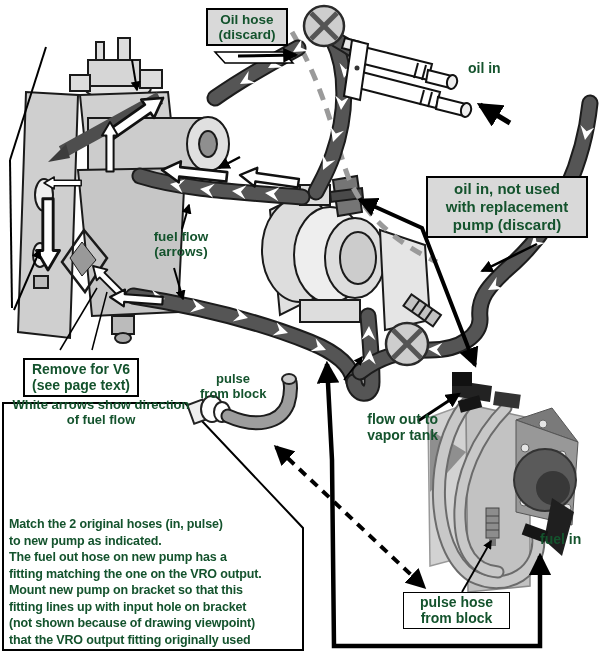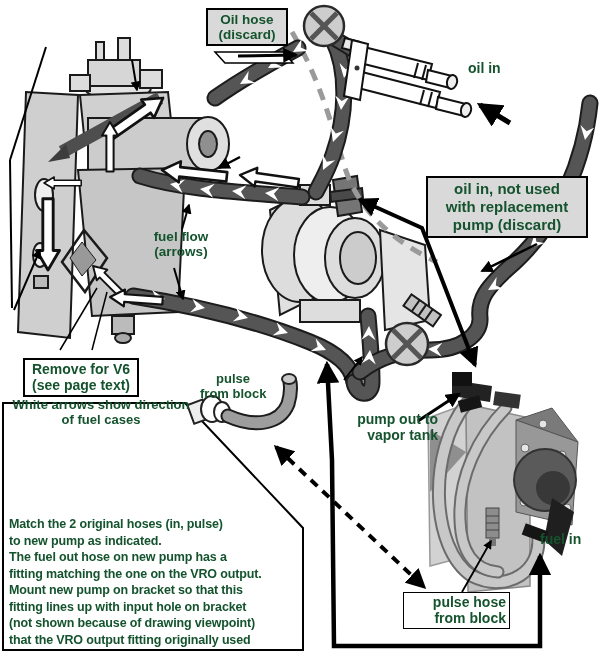--- a/index.html
+++ b/index.html
@@ -252,33 +252,33 @@
 (arrows)</div>
 
 
 <div class="lbl box ctr" style="left:23px;top:350px;width:106px;font-size:14px;border-width:2.5px;margin-top:8px;">Remove for V6
 (see page text)</div>
 
 <div class="lbl ctr" style="left:200px;top:372px;width:66px;font-size:13px;">pulse
 from block</div>
 
 <div class="lbl ctr" style="left:3px;top:397px;width:196px;font-size:13px;line-height:1.18;">White arrows show direction
-of fuel cases</div>
+of fuel flow</div>
 
 
 <div class="lbl" style="left:9px;top:516px;font-size:12.5px;line-height:1.32;letter-spacing:-0.15px;">Match the 2 original hoses (in, pulse)
 to new pump as indicated.
 The fuel out hose on new pump has a
 fitting matching the one on the VRO output.
 Mount new pump on bracket so that this
 fitting lines up with input hole on bracket
 (not shown because of drawing viewpoint)
 that the VRO output fitting originally used</div>
 
-<div class="lbl rt" style="left:336px;top:412px;width:102px;font-size:14px;">pump out to
+<div class="lbl rt" style="left:336px;top:412px;width:102px;font-size:14px;">flow out to
 vapor tank</div>
 
 <div class="lbl" style="left:540px;top:532px;font-size:14px;">fuel in</div>
 
-<div class="lbl box ctr" style="left:403px;top:592px;width:99px;font-size:14px;border-width:1.5px;text-align:right;">pulse hose
+<div class="lbl box ctr" style="left:403px;top:592px;width:99px;font-size:14px;border-width:1.5px;">pulse hose
 from block</div>
 
 </div>
 
 </body></html>

